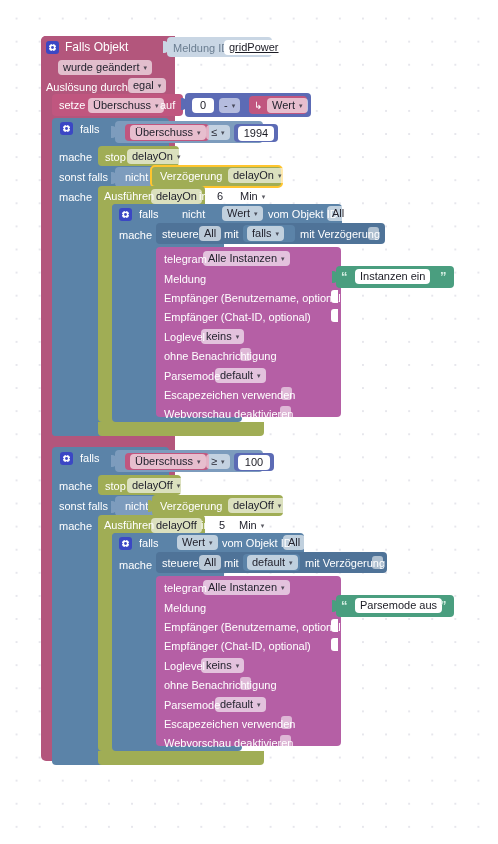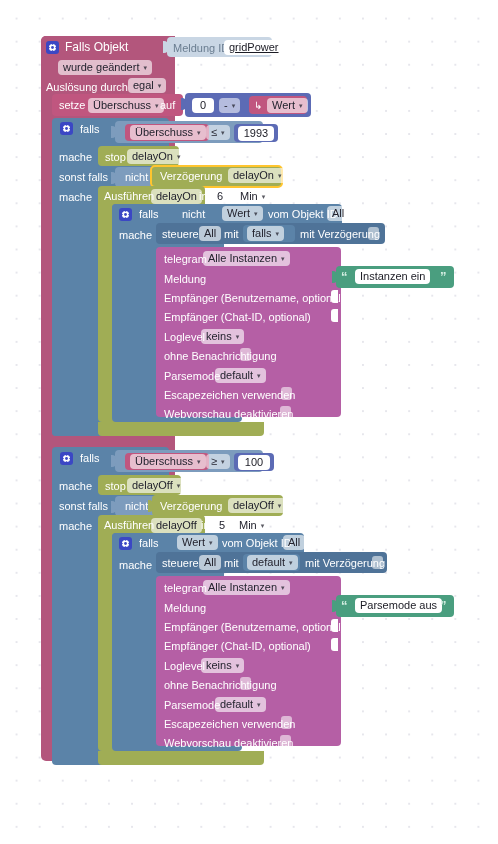--- a/index.html
+++ b/index.html
@@ -133,21 +133,21 @@
   <div class="blk" style="left:125px;top:124px;width:84px;height:17px;background:#c0567f;border-radius:4px;"></div>
   <div class="fld ghost" style="left:130px;top:125px;">
     <span>Überschuss</span>
       <span class="tri">▾</span>
   </div>
   <div class="fld ghost2" style="left:206px;top:125px;">
     <span>≤</span>
       <span class="tri">▾</span>
   </div>
   <div class="blk" style="left:234px;top:124px;width:44px;height:18px;background:#5c6bb5;border-radius:4px;"></div>
-  <div class="fld light" style="left:238px;top:126px;width:36px;justify-content:center;">1993</div>
+  <div class="fld light" style="left:238px;top:126px;width:36px;justify-content:center;">1994</div>
 
   <div class="lbl" style="left:59px;top:152px;">mache</div>
   <div class="blk" style="left:98px;top:146px;width:81px;height:20px;background:#a0ad55;border-radius:4px;"></div>
   <div class="lbl" style="left:105px;top:152px;">stop</div>
   <div class="fld ghost" style="left:127px;top:149px;">
     <span>delayOn</span>
       <span class="tri">▾</span>
   </div>
 
   <div class="lbl" style="left:59px;top:172px;">sonst falls</div>

